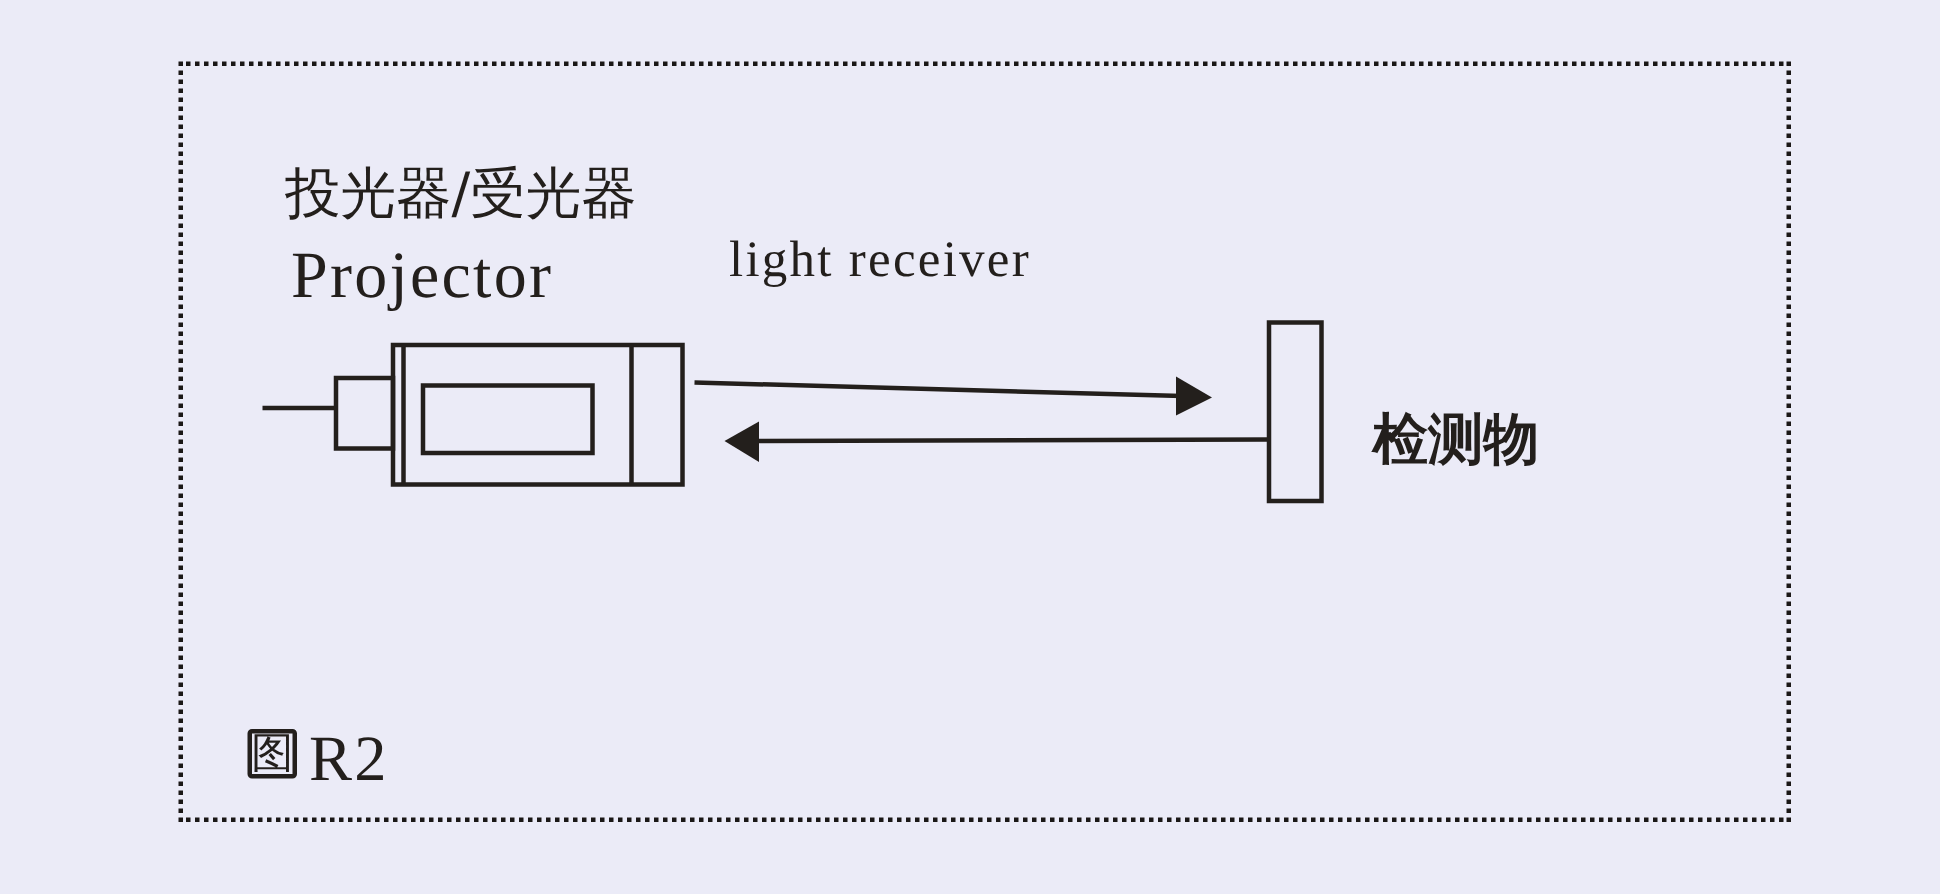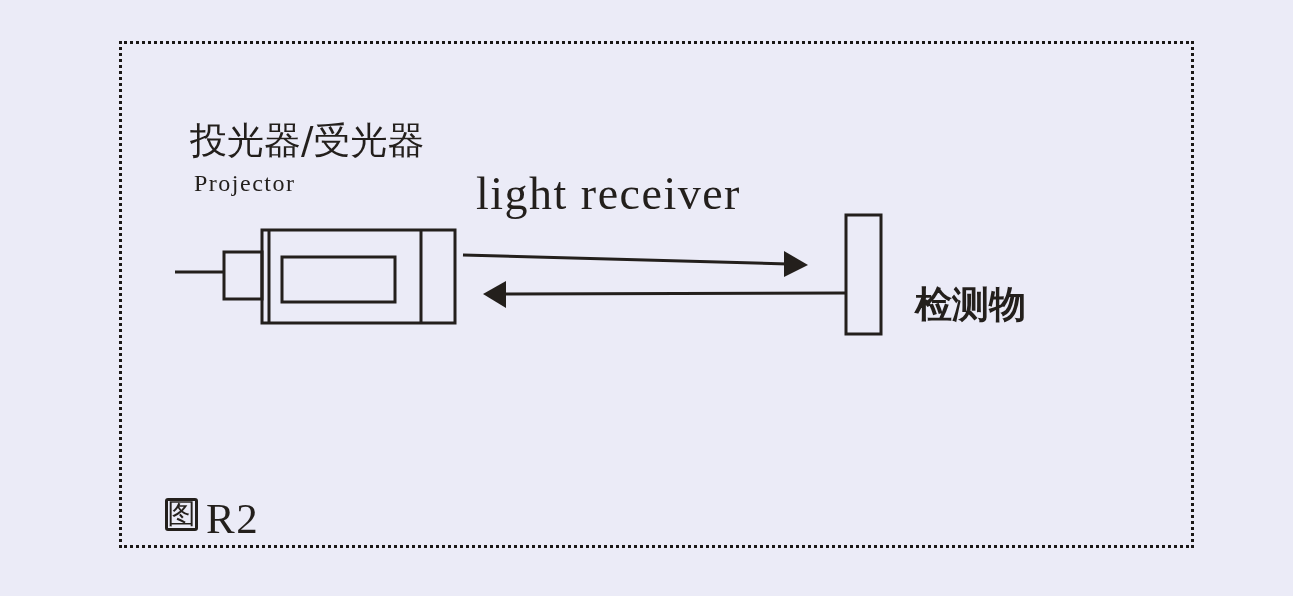--- a/index.html
+++ b/index.html
@@ -1,31 +1,31 @@
 <!DOCTYPE html>
 <html><head>
 <meta charset="utf-8">
 <style>
   html, body { margin:0; padding:0; }
   body { width:1293px; height:596px; background:#ebebf7; position:relative; overflow:hidden; }
   .frame { position:absolute; left:119px; top:41px; width:1075px; height:507px;
            border:3px dotted #1a1716; box-sizing:border-box; }
-  .t { position:absolute; color:#231f1c; white-space:nowrap;margin-top:12px; }
+  .t { position:absolute; color:#231f1c; white-space:nowrap; }
   .cjk { font-family:"DejaVu Sans", sans-serif; }
   .serif { font-family:"Liberation Serif", "DejaVu Serif", serif; letter-spacing:1.5px; }
   svg { position:absolute; left:0; top:0; }
 </style>
 </head>
 <body>
 
 <div class="frame"></div>
 
 <div class="t cjk" style="left:190px; top:104px; font-size:37px;">投光器/受光器</div>
-<div class="t serif" style="left:194px; top:158px; font-size:24px;">Projector</div>
-<div class="t serif" style="left:476px; top:155px; font-size:46px;">light receiver</div>
+<div class="t serif" style="left:194px; top:158px; font-size:44px;">Projector</div>
+<div class="t serif" style="left:486px; top:155px; font-size:34px;">light receiver</div>
 <div class="t cjk" style="left:915px; top:268px; font-size:37px;font-weight:bold;">检测物</div>
 
 <div class="t" style="left:165px; top:486px; width:33px; height:33px;">
   <div style="position:absolute; inset:0; border:3px solid #231f1c; border-radius:3px; box-sizing:border-box;"></div>
   <div class="cjk" style="position:absolute; left:0; top:-2px; width:33px; text-align:center; font-size:28px; line-height:36px; color:#231f1c;">图</div>
 </div>
 <div class="t serif" style="left:206px; top:482px; font-size:43px;">R2</div>
 
 <svg width="1293" height="596" viewBox="0 0 1293 596">
   <g stroke="#231f1c" stroke-width="3" fill="none">

